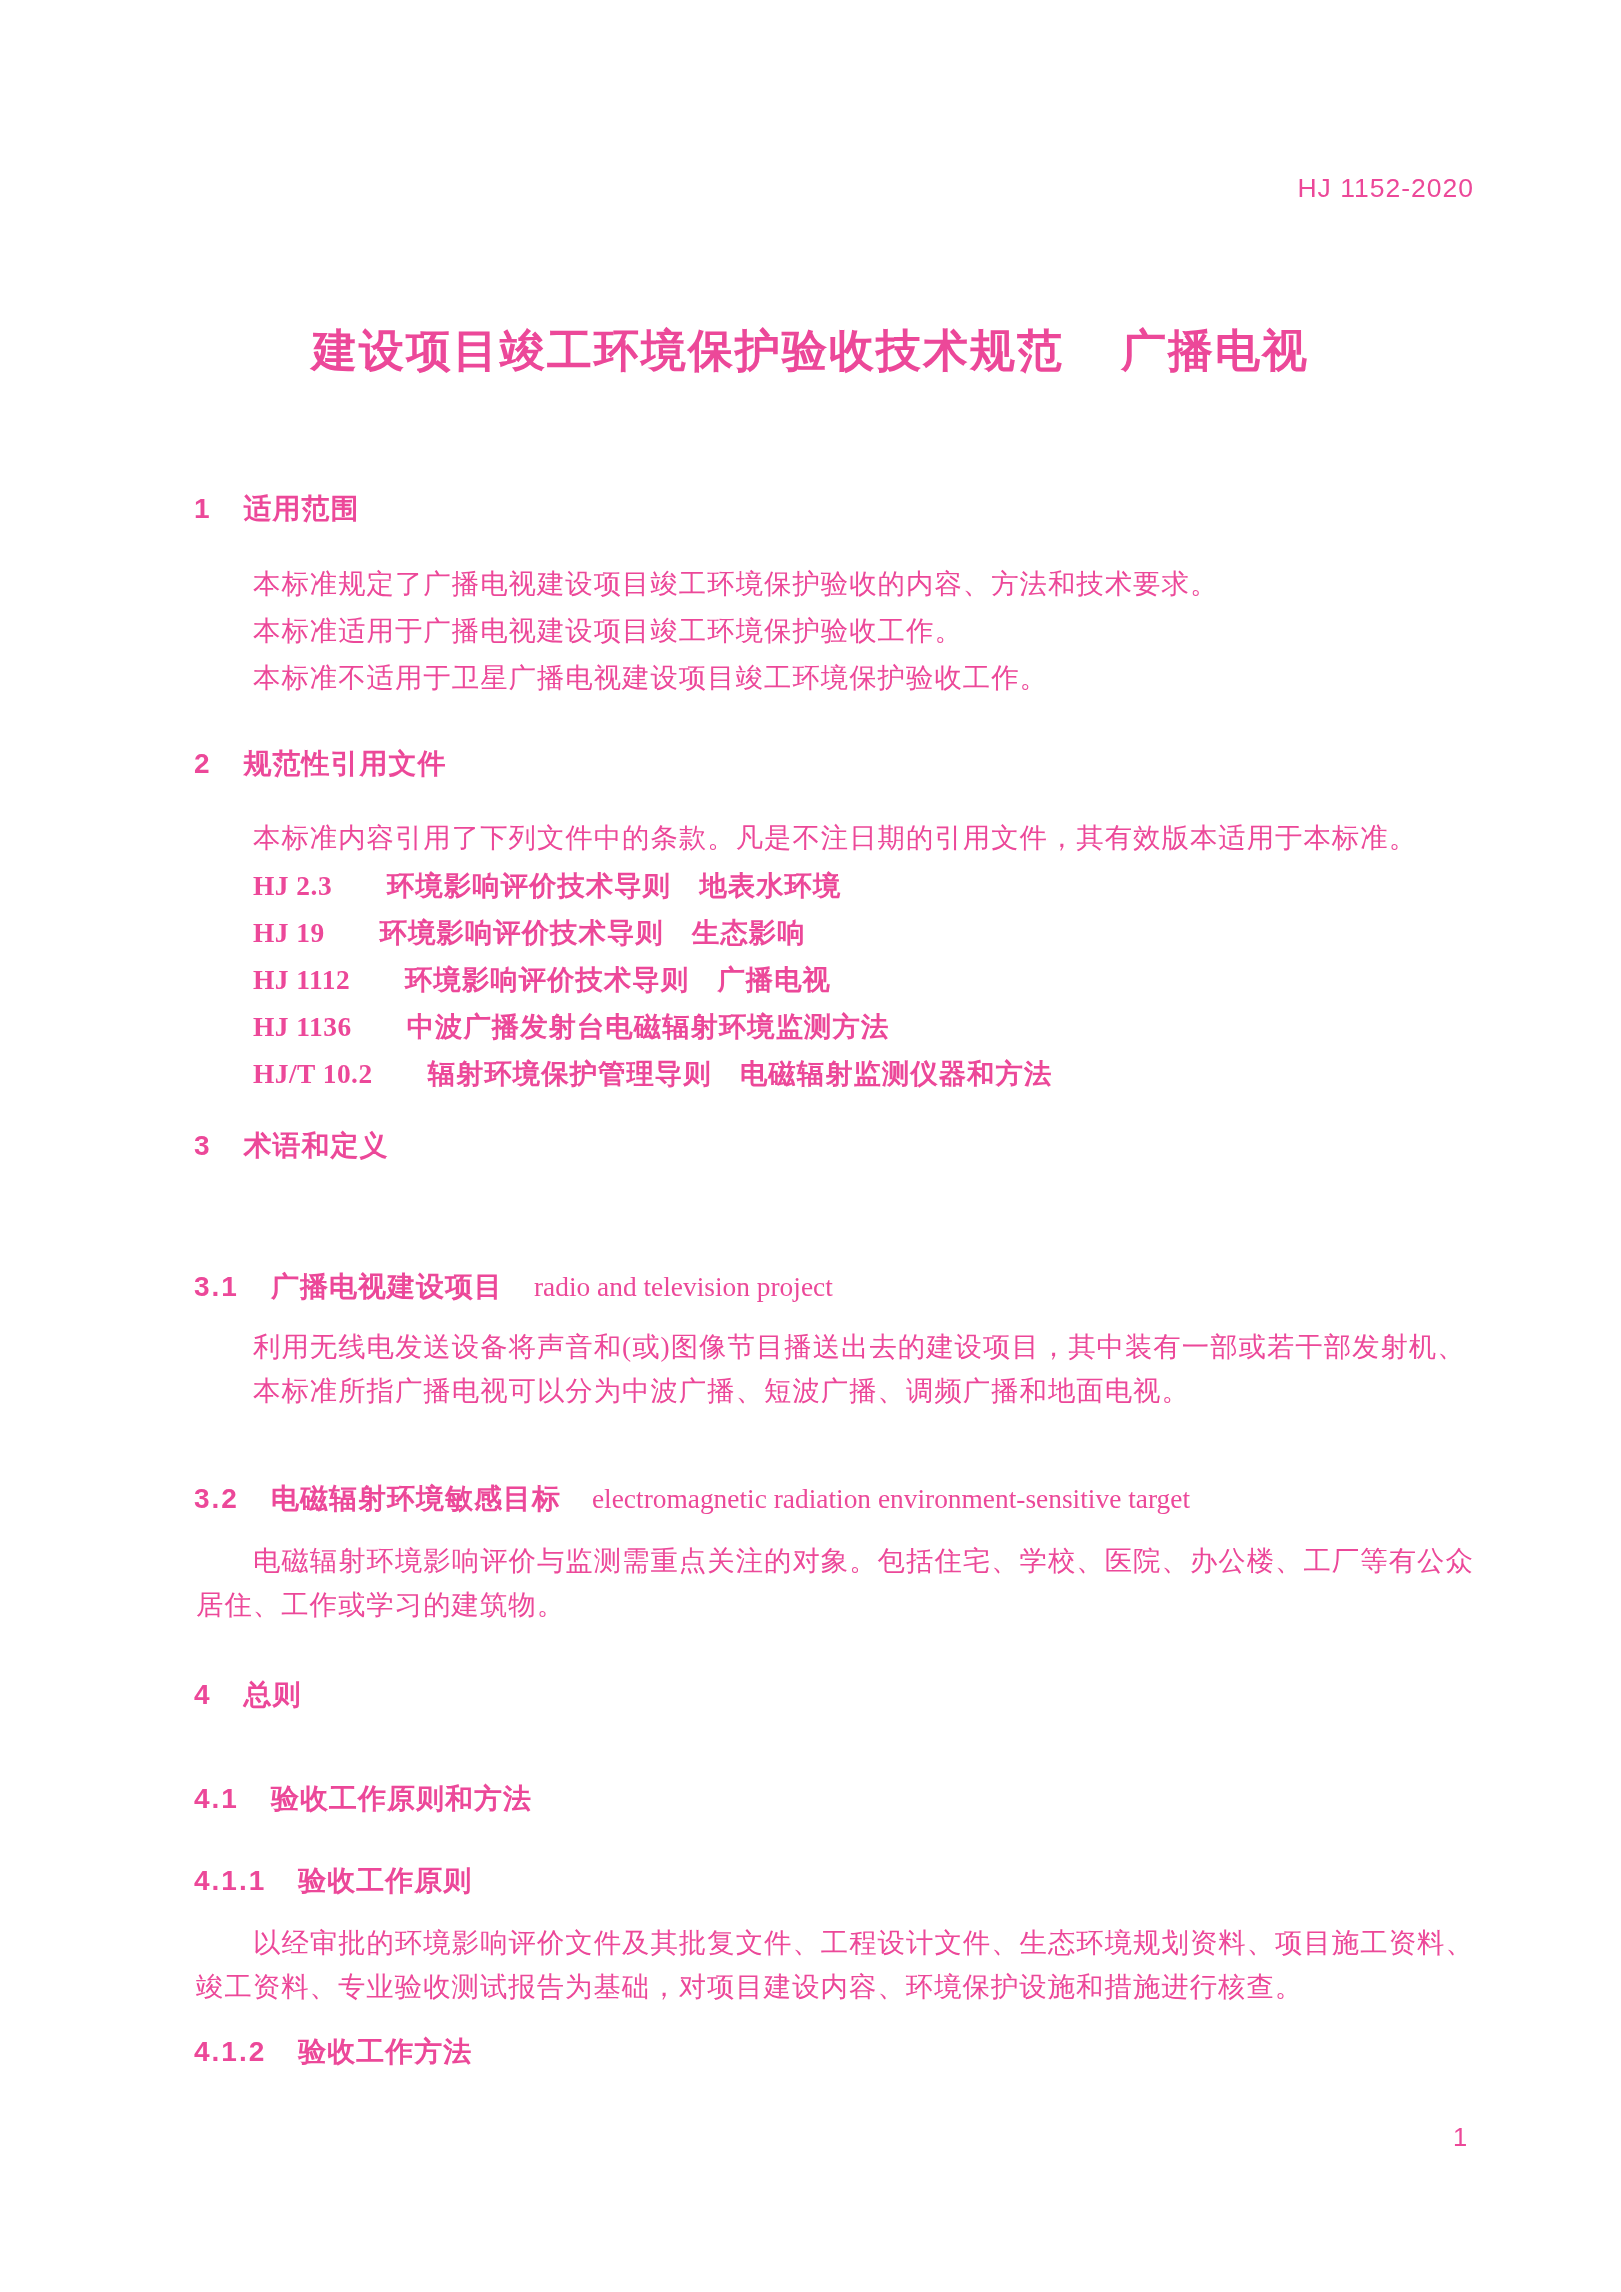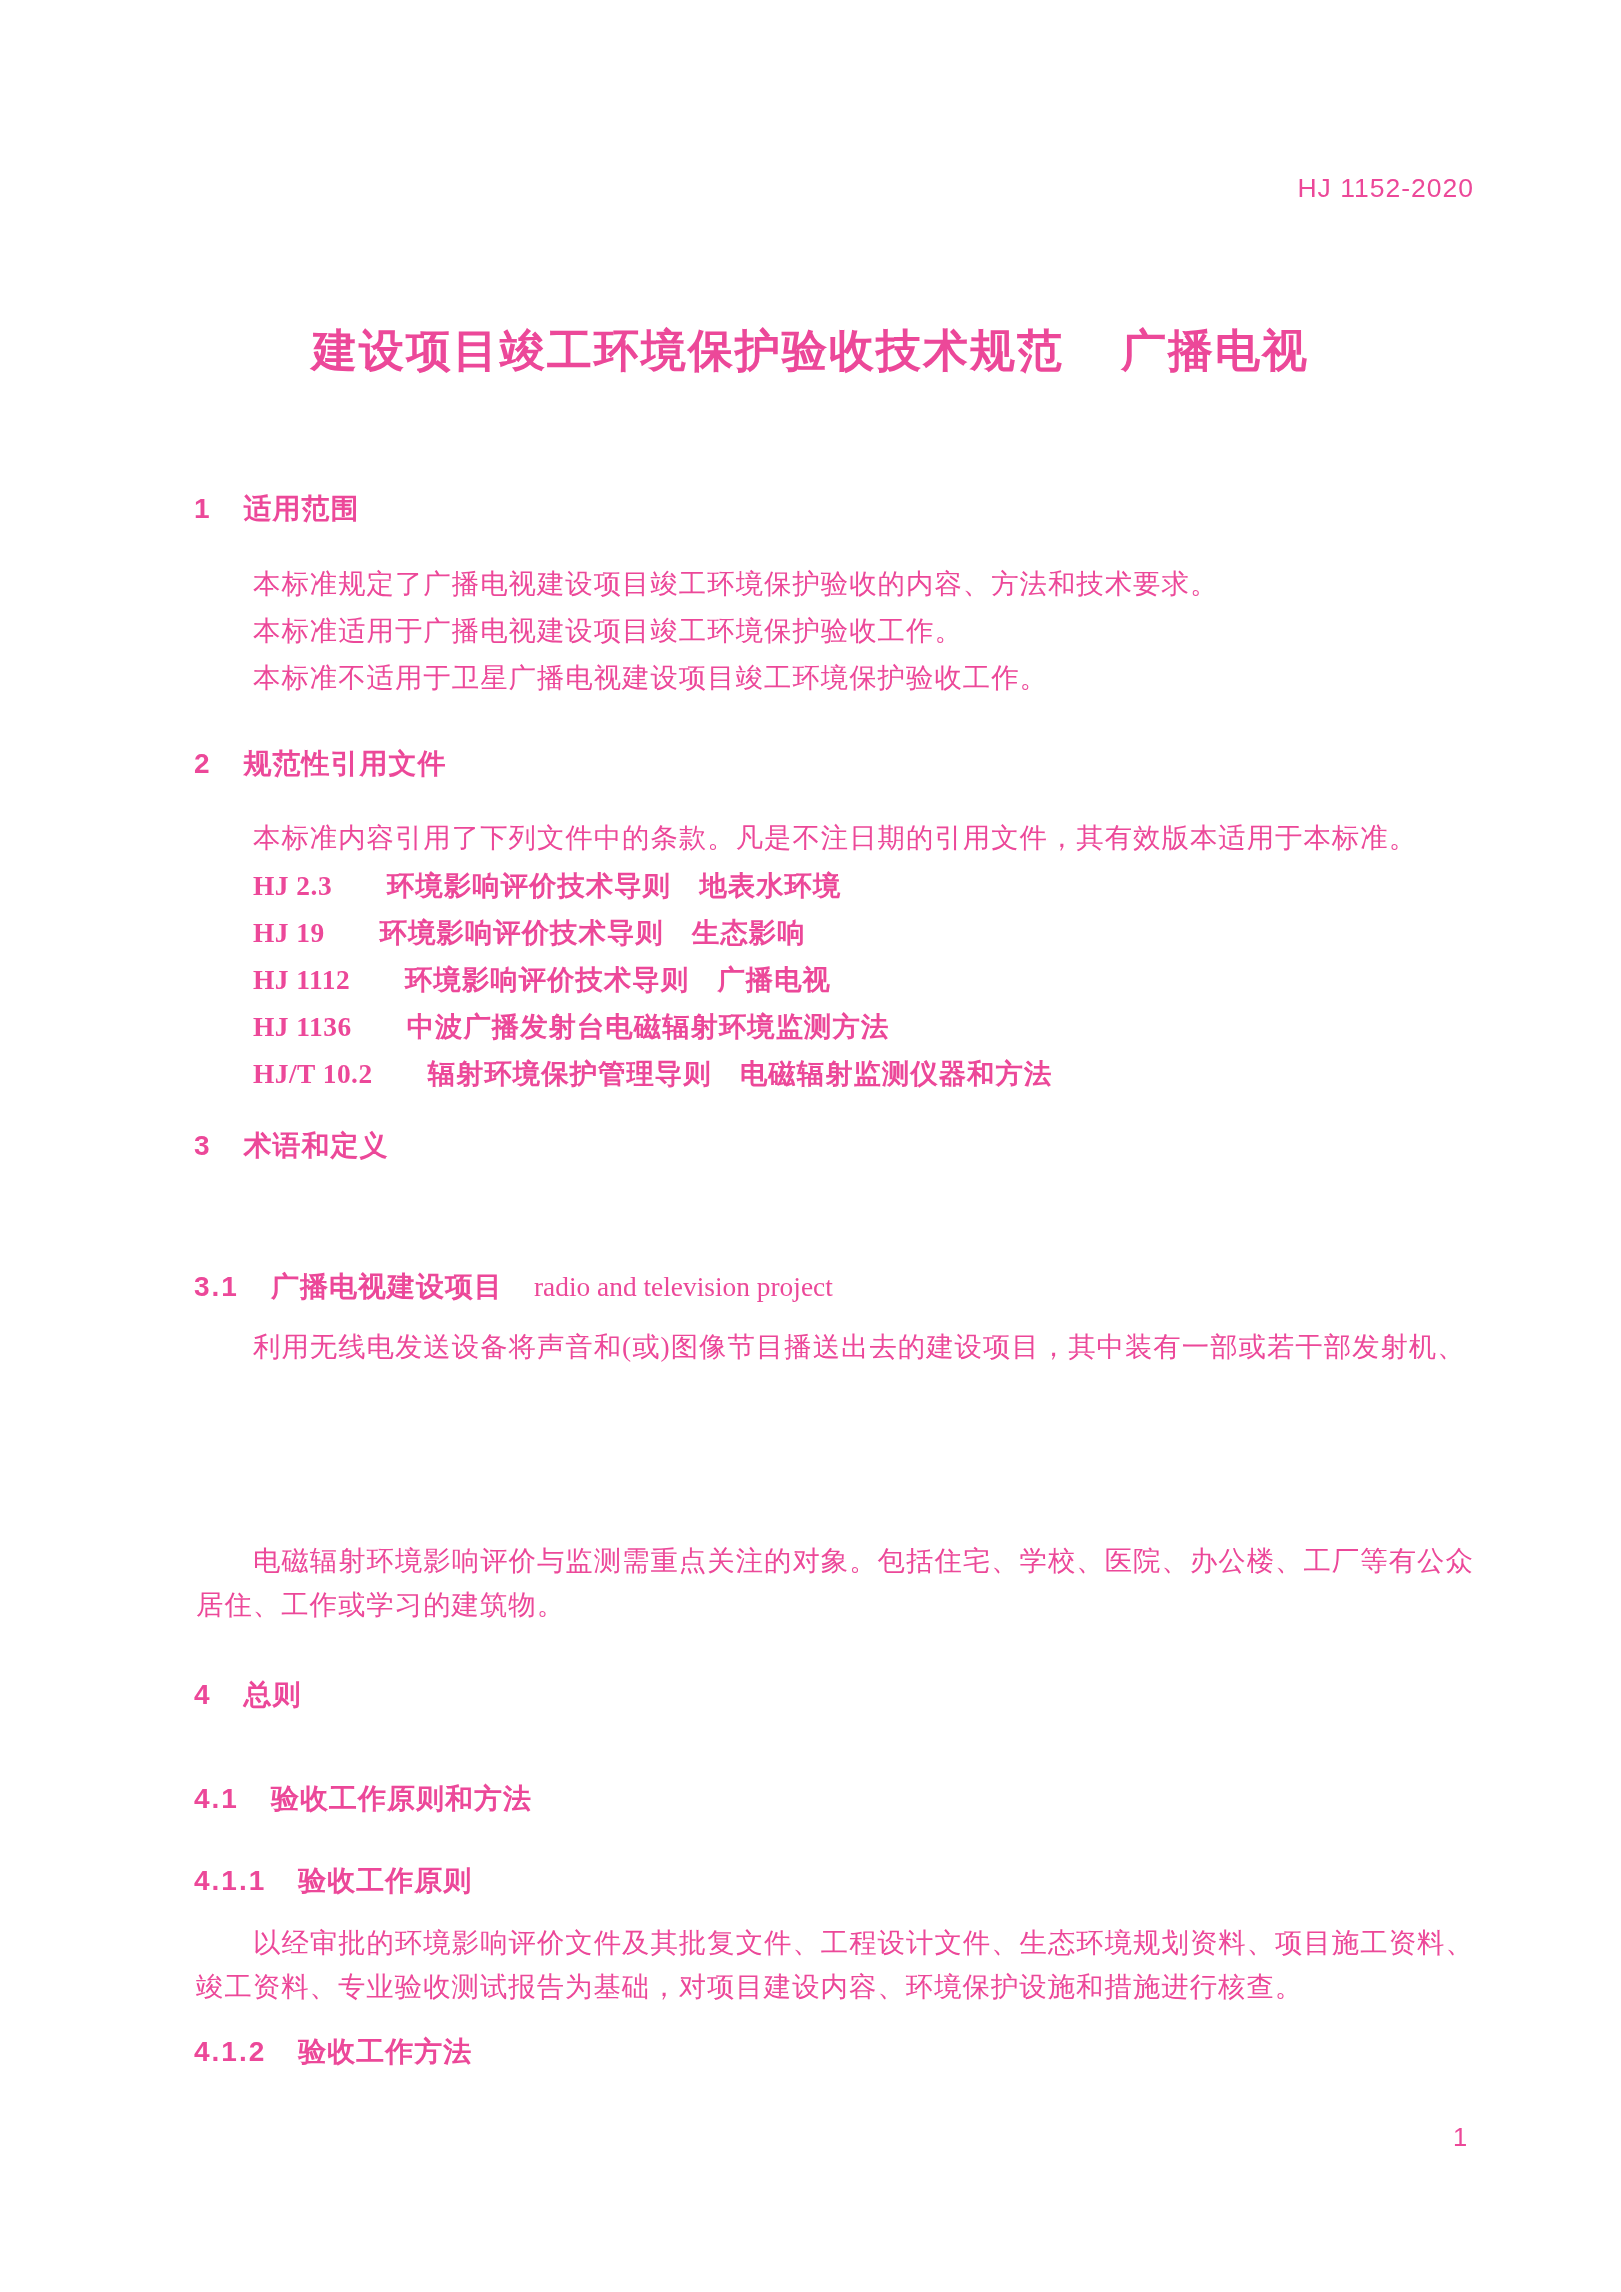--- a/index.html
+++ b/index.html
@@ -101,22 +101,26 @@
 
   <div class="abs heading" style="top:1127px">
     <span class="h-num">3</span><span>术语和定义</span>
   </div>
 
   <div class="abs heading" style="top:1268px">
     <span class="h-num">3.1</span><span>广播电视建设项目</span><span class="h-en">radio and television project</span>
   </div>
   <div class="abs para" style="top:1325px">
     <div class="line indent">利用无线电发送设备将声音和(或)图像节目播送出去的建设项目，其中装有一部或若干部发射机、</div>
+    <div class="line indent">本标准所指广播电视可以分为中波广播、短波广播、调频广播和地面电视。</div>
   </div>
 
+  <div class="abs heading" style="top:1480px">
+    <span class="h-num">3.2</span><span>电磁辐射环境敏感目标</span><span class="h-en">electromagnetic radiation environment-sensitive target</span>
+  </div>
   <div class="abs para" style="top:1539px">
     <div class="line indent">电磁辐射环境影响评价与监测需重点关注的对象。包括住宅、学校、医院、办公楼、工厂等有公众</div>
     <div class="line">居住、工作或学习的建筑物。</div>
   </div>
 
   <div class="abs heading" style="top:1676px">
     <span class="h-num">4</span><span>总则</span>
   </div>
 
   <div class="abs heading" style="top:1780px">

